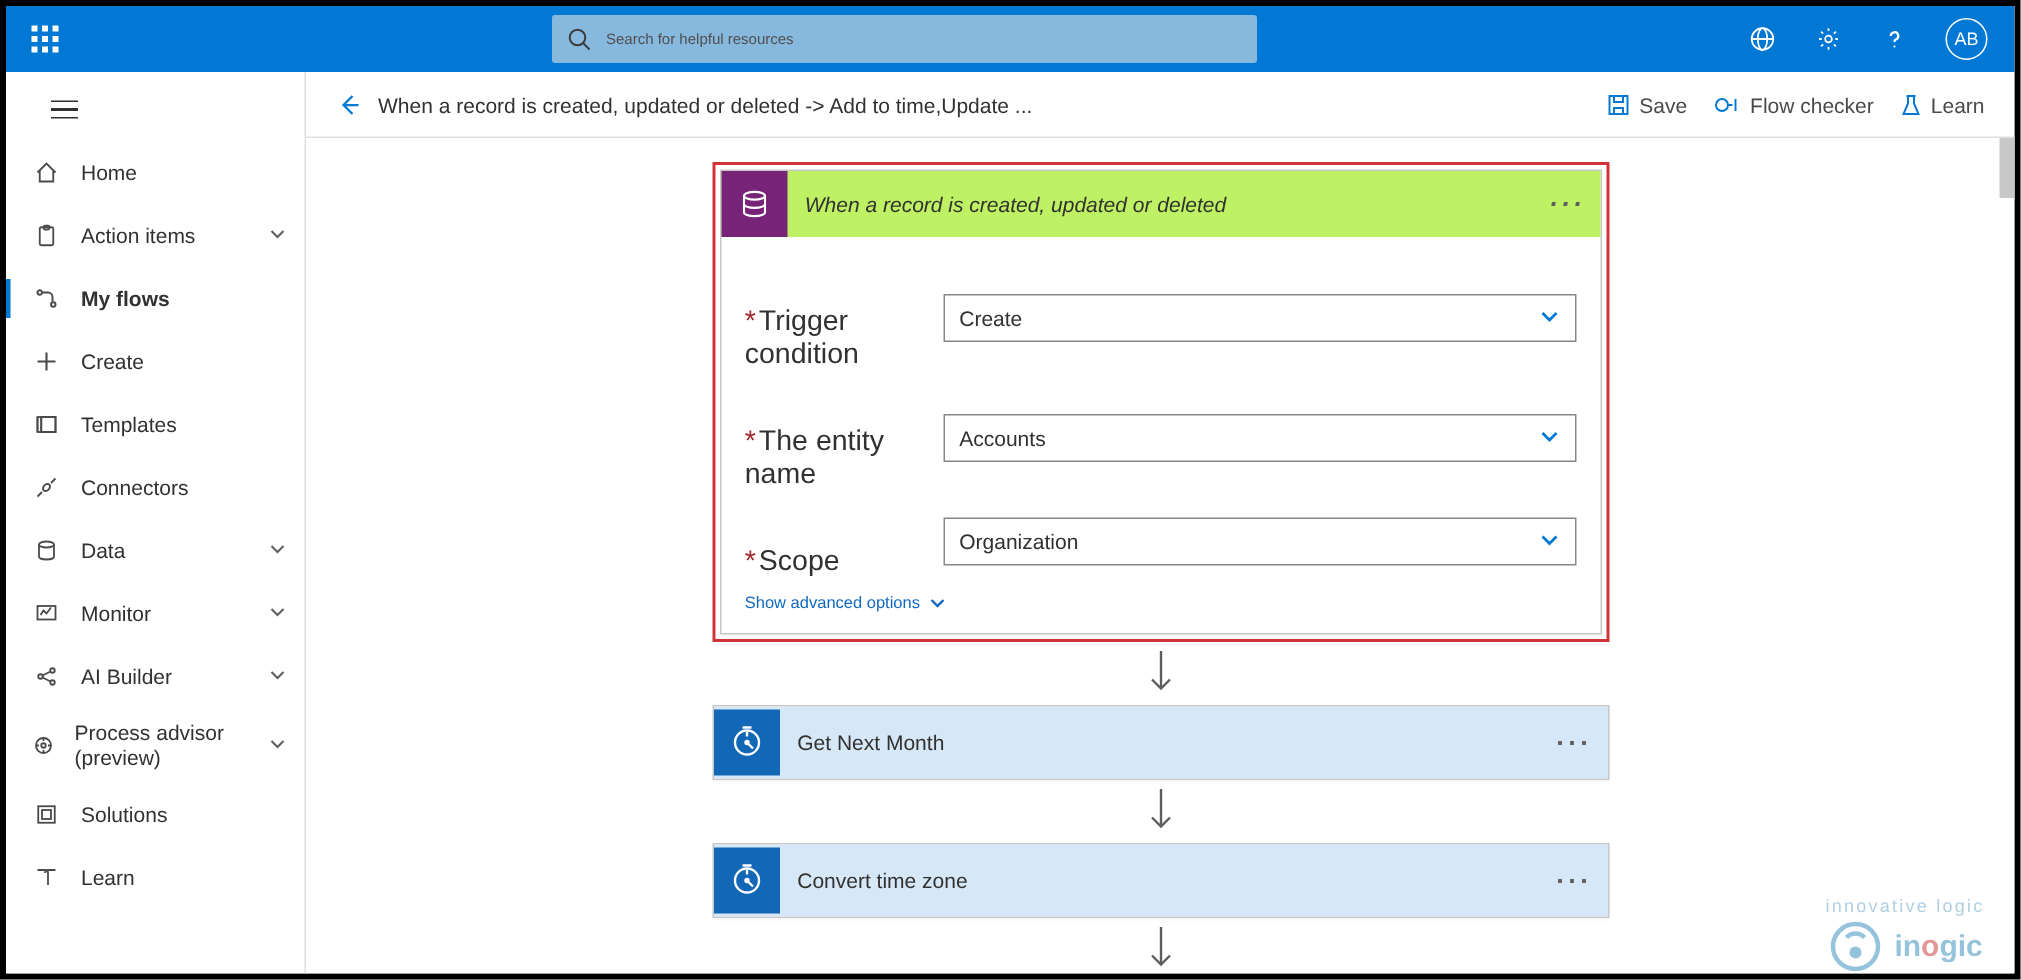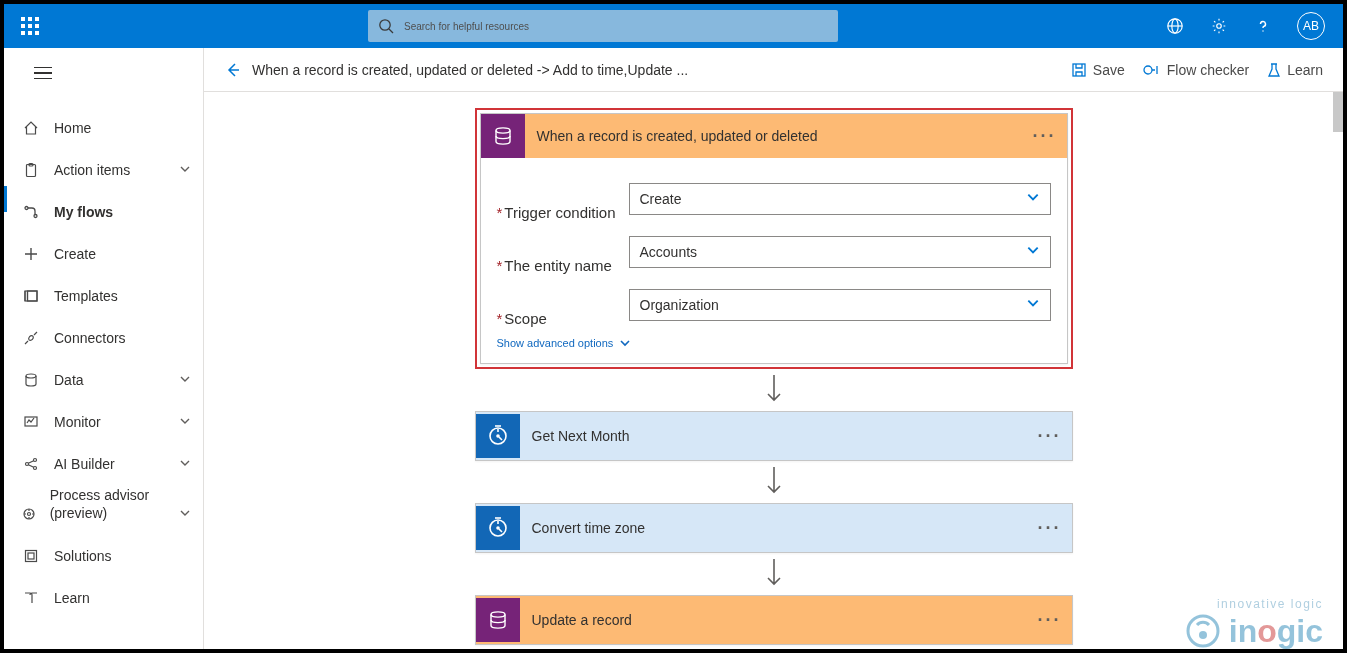--- a/index.html
+++ b/index.html
@@ -72,21 +72,21 @@
   }
   .hamburger {
     height: 42px; display:flex; align-items:center; padding-left: 14px; cursor:pointer;
   }
   .hamburger span, .hamburger::before, .hamburger::after {
     content:""; display:block; width: 18px; height: 1.5px; background:#323130;
   }
   .hamburger { flex-direction: column; justify-content:center; align-items:flex-start; gap:4px;}
   .hamburger-wrap { padding-left:16px; height:42px; display:flex; align-items:center; cursor:pointer;}
   .nav-item {
-    height: 42px; display:flex; align-items:flex-end; padding: 0 12px 0 16px;
+    height: 42px; display:flex; align-items:center; padding: 0 12px 0 16px;
     cursor:pointer; position:relative;
   }
   .nav-item.active { font-weight: 600; }
   .nav-item.active::before {
     content:""; position:absolute; left:0; top:8px; bottom:8px; width:3px; background:#0078d4;
   }
   .nav-item .nav-icon { width: 22px; display:flex; justify-content:center; margin-right: 12px; color:#4a4a4a;}
   .nav-item .chev { margin-left:auto; color:#605e5c; }
 
   
@@ -122,28 +122,28 @@
     display:flex; align-items:center; height:44px; padding-right:10px;
     cursor:pointer;
   }
   .card-header .icon-sq {
     width:44px; height:44px; display:flex; align-items:center; justify-content:center;
     color:#fff; flex:0 0 auto;
   }
   .card-header .title { padding-left: 12px; flex:1; }
   .card-header .menu { color:#605e5c; letter-spacing:2px; cursor:pointer; font-size:18px; font-weight:700;}
 
-  .hdr-purple { background:#fdba74; color:#323130; }
+  .hdr-purple { background:#bef264; color:#323130;font-style:italic; }
   .hdr-purple .icon-sq { background:#762378; }
   .hdr-blue { background:#d6e7f7; color:#323130; }
   .hdr-blue .icon-sq { background:#1267b6; }
 
   .card-body { padding: 10px 16px 14px; }
   .form-row { display:flex; align-items:center; margin: 8px 0; }
-  .form-row .lbl { width: 132px; font-size:15px; color:#323130;margin-top:28px; }
+  .form-row .lbl { width: 132px; font-size:19px; color:#323130;margin-top:28px; }
   .form-row .lbl .req { color:#a4262c; margin-right:2px;}
   .select {
     flex:1; height:32px; border:1px solid #8a8886; display:flex; align-items:center;
     padding:0 10px; justify-content:space-between; cursor:pointer; background:#fff;
   }
   .select .chev { color:#0078d4; }
   .adv-link { color:#1068bf; margin-top:10px; display:flex; align-items:center; gap:6px; cursor:pointer; font-size:11px;}
 
   .arrow-down {
     display:flex; justify-content:center; padding: 6px 0 6px;
@@ -159,21 +159,21 @@
     display:flex; align-items:center; justify-content:center; cursor:pointer;
     font-size:14px; color:#323130;
   }
 
   
   .watermark {
     position:absolute; right:20px; bottom:-2px; opacity:.55; pointer-events:none;
     font-family: Arial, sans-serif;
   }
   .watermark .top { font-size:12px; letter-spacing:1.5px; color:#6fa8c7; text-align:right;}
-  .watermark .brand { font-size:32px; font-weight:700; color:#3d93be; display:flex; align-items:center; gap:6px;}
+  .watermark .brand { font-size:20px; font-weight:700; color:#3d93be; display:flex; align-items:center; gap:6px;}
   .watermark .o { color:#c44; }
 
   .scroll-stub{
      position:absolute; top:44px; right:0; width:10px; height:40px; background:#c8c8c8;
   }
 </style>
 </head>
 <body>
 
 <div class="topbar">

